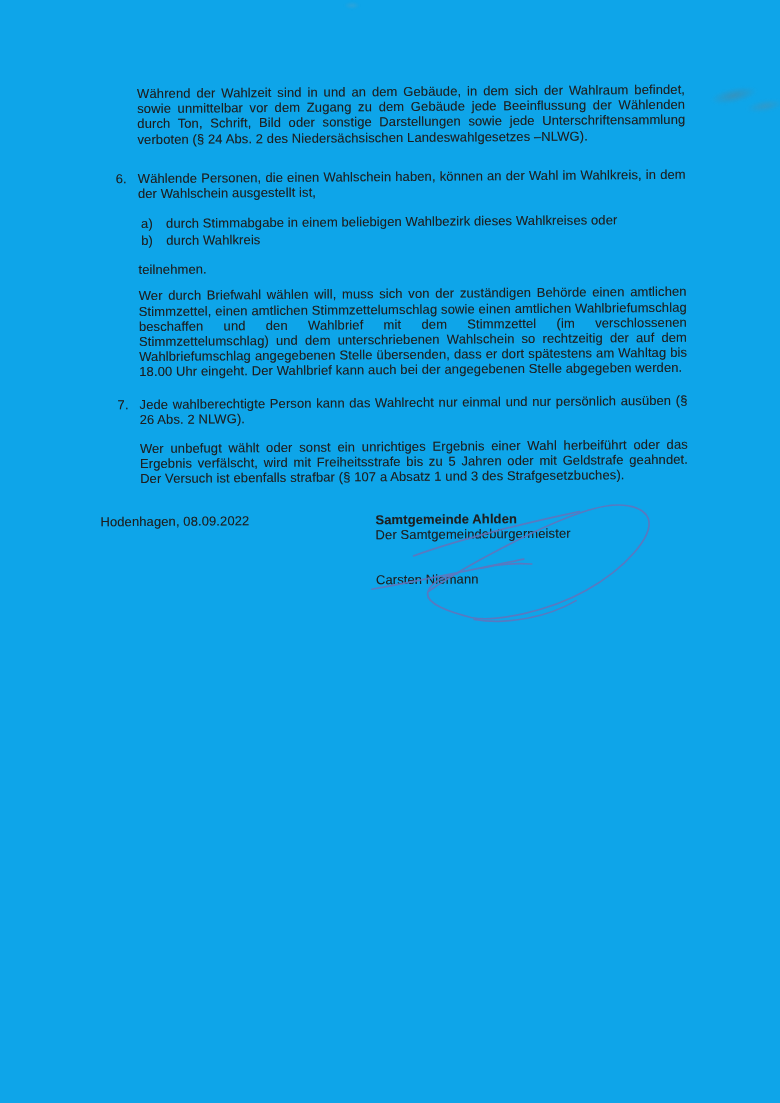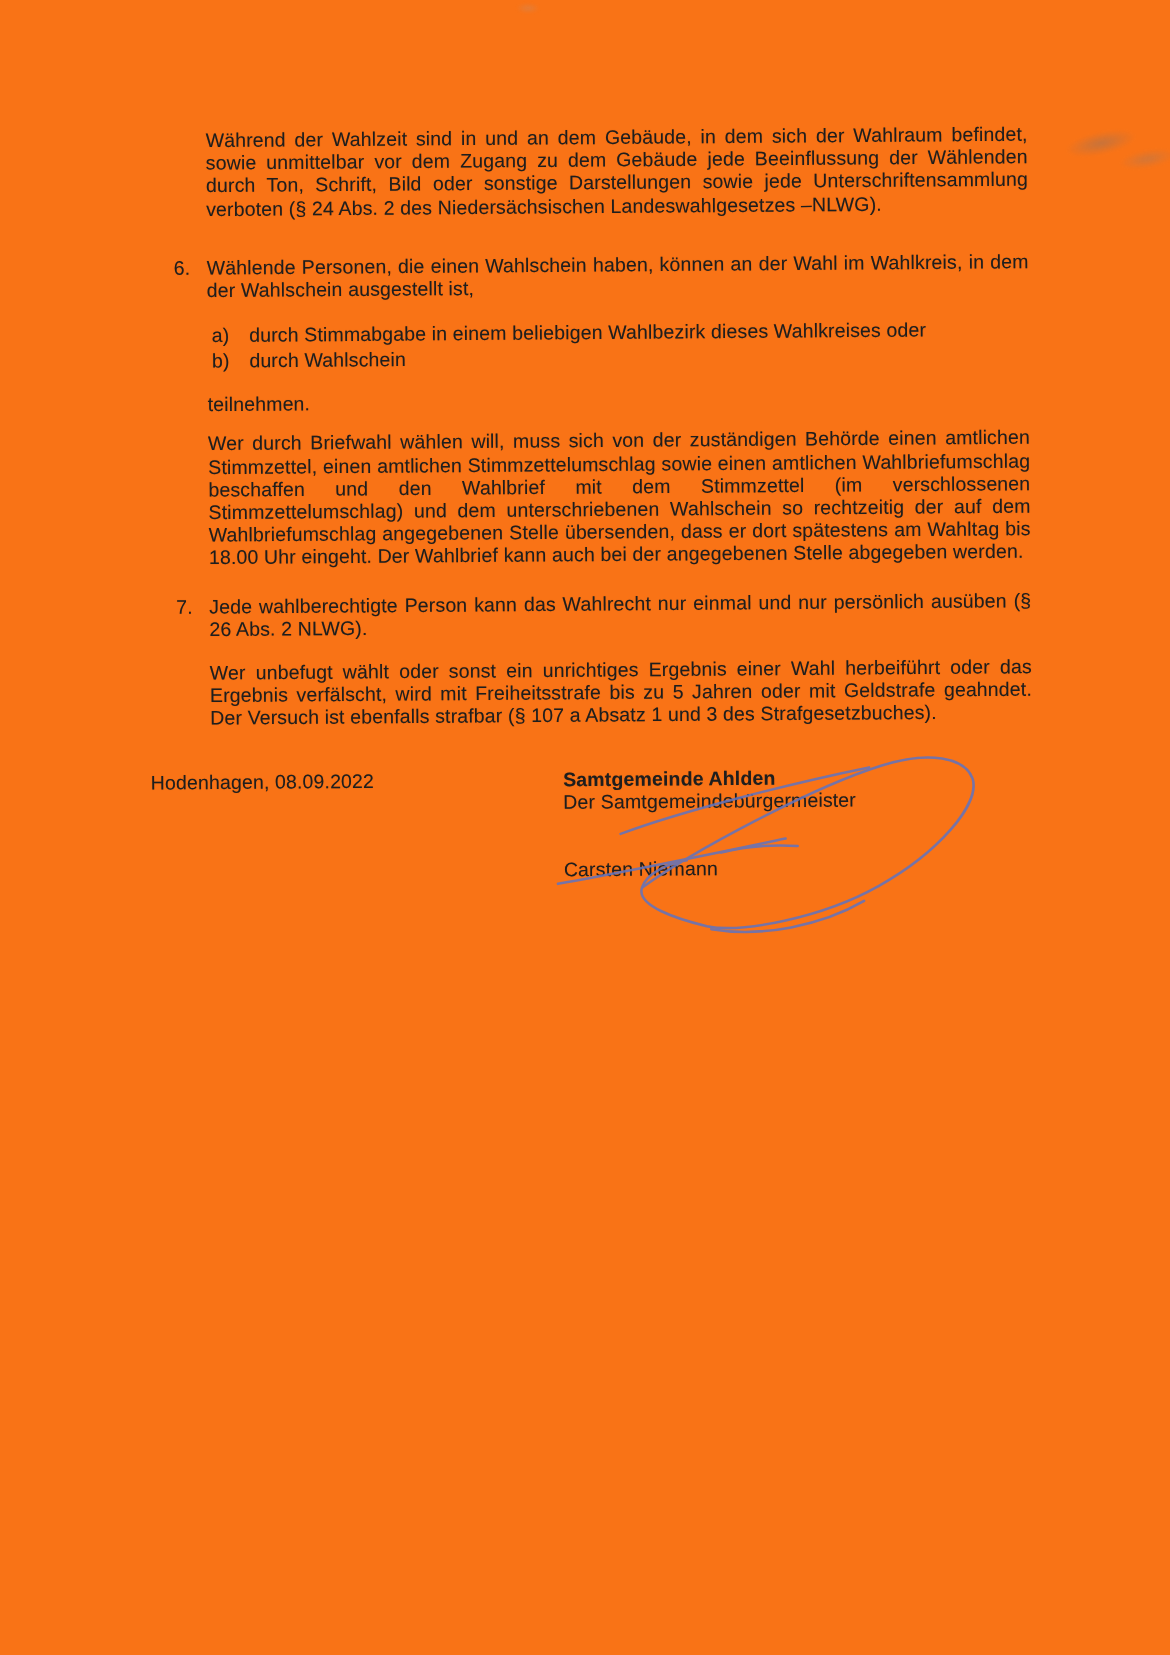--- a/index.html
+++ b/index.html
@@ -1,20 +1,20 @@
 <!DOCTYPE html>
 <html><head>
 <meta charset="utf-8">
 <style>
   html, body { margin:0; padding:0; background:#e8e8e8; }
   .page {
     position: relative;
     width: 780px;
     height: 1103px;
-    background: #f97316;
+    background: #0ea5e9;
     overflow: hidden;
     font-family: "Liberation Sans", "DejaVu Sans", sans-serif;
     color: #1e1e1e;
   }
   .content {
     position: absolute;
     left: 115px;
     top: 84px;
     width: 570px;
     transform: rotate(-0.45deg);
@@ -81,21 +81,21 @@
       <div class="num">6.</div>
       <div class="body">
         <div class="lead">Wählende Personen, die einen Wahlschein haben, können an der Wahl im Wahlkreis, in dem der Wahlschein ausgestellt ist,</div>
         <div class="options">
           <div class="opt">
             <span class="opt-marker">a)</span>
             <span>durch Stimmabgabe in einem beliebigen Wahlbezirk dieses Wahlkreises oder</span>
           </div>
           <div class="opt">
             <span class="opt-marker">b)</span>
-            <span>durch Wahlschein</span>
+            <span>durch Wahlkreis</span>
           </div>
         </div>
         <div class="closing">teilnehmen.</div>
         <div class="blockpara">Wer durch Briefwahl wählen will, muss sich von der zuständigen Behörde einen amtlichen Stimmzettel, einen amtlichen Stimmzettelumschlag sowie einen amtlichen Wahlbriefumschlag beschaffen und den Wahlbrief mit dem Stimmzettel (im verschlossenen Stimmzettelumschlag) und dem unterschriebenen Wahlschein so rechtzeitig der auf dem Wahlbriefumschlag angegebenen Stelle übersenden, dass er dort spätestens am Wahltag bis 18.00 Uhr eingeht. Der Wahlbrief kann auch bei der angegebenen Stelle abgegeben werden.</div>
       </div>
     </div>
 
     <div class="item item-7">
       <div class="num">7.</div>
       <div class="body">

